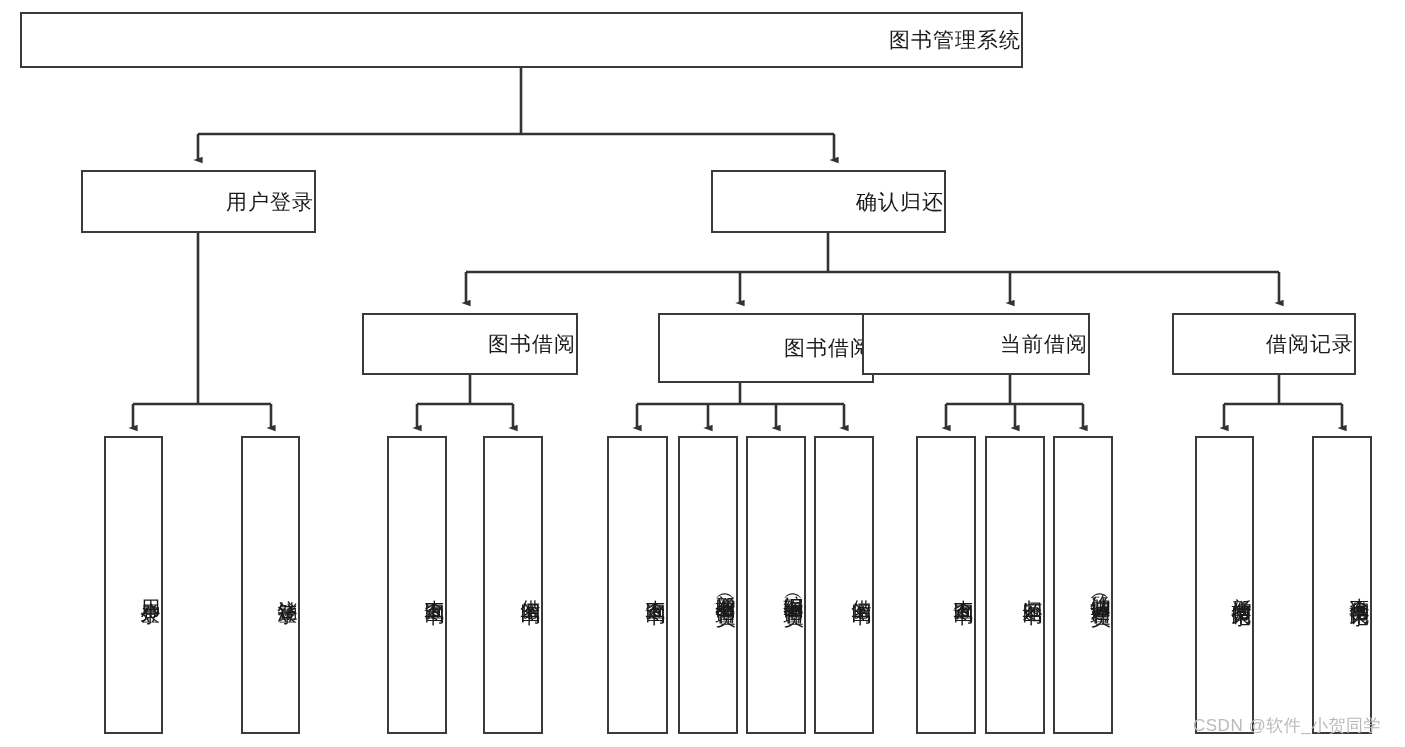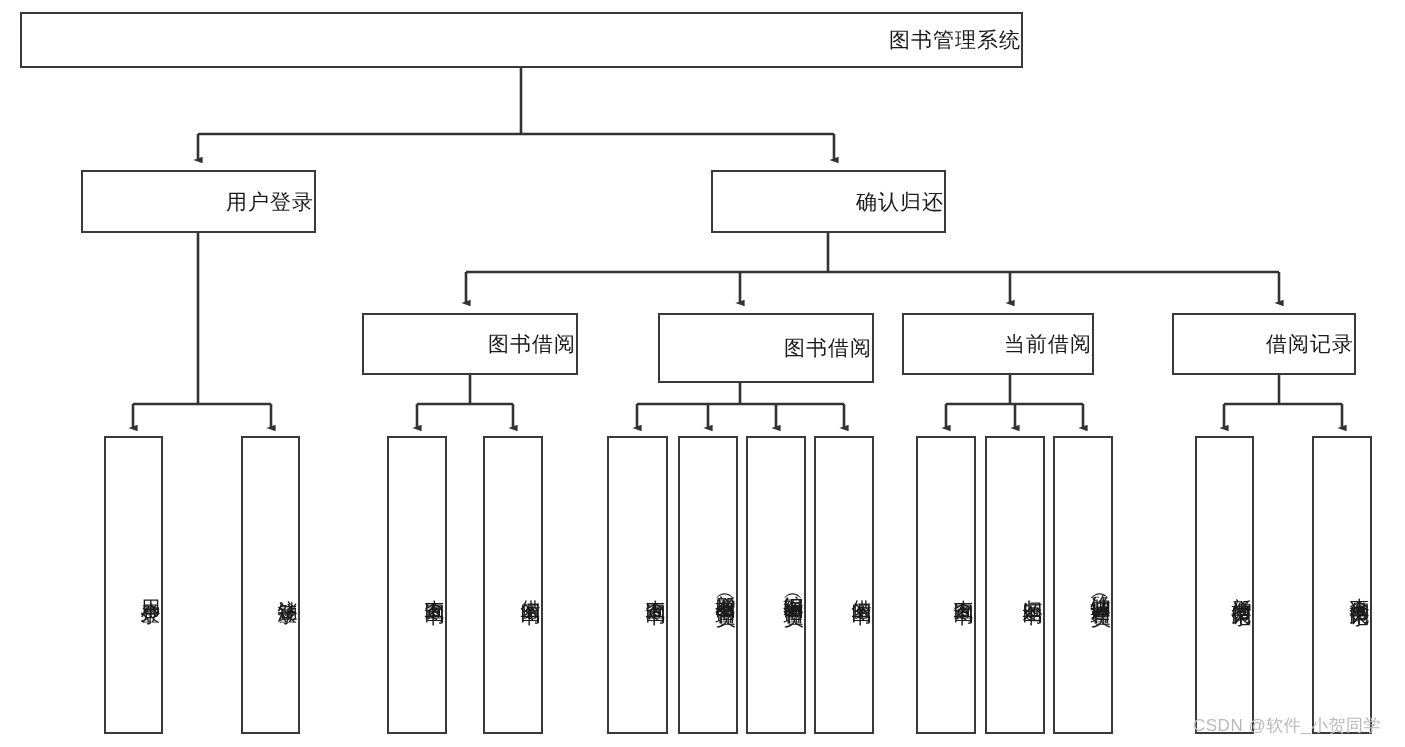--- a/index.html
+++ b/index.html
@@ -133,21 +133,21 @@
   <div class="node horiz" style="left:711px; top:170px; width:235px; height:63px;">
     <span>确认归还</span>
   </div>
 
   <div class="node horiz" style="left:362px; top:313px; width:216px; height:62px;">
     <span>图书借阅</span>
   </div>
   <div class="node horiz" style="left:658px; top:313px; width:216px; height:70px;">
     <span>图书借阅</span>
   </div>
-  <div class="node horiz" style="left:902px; top:313px; width:192px; height:62px;padding-left:39px;">
+  <div class="node horiz" style="left:862px; top:313px; width:228px; height:62px;padding-left:39px;">
     <span>当前借阅</span>
   </div>
   <div class="node horiz" style="left:1172px; top:313px; width:184px; height:62px;">
     <span>借阅记录</span>
   </div>
 
   <div class="node vert" style="left:104px; top:436px; width:59px; height:298px;">
     <span class="vtext">用户登录</span>
   </div>
   <div class="node vert" style="left:241px; top:436px; width:59px; height:298px;">

